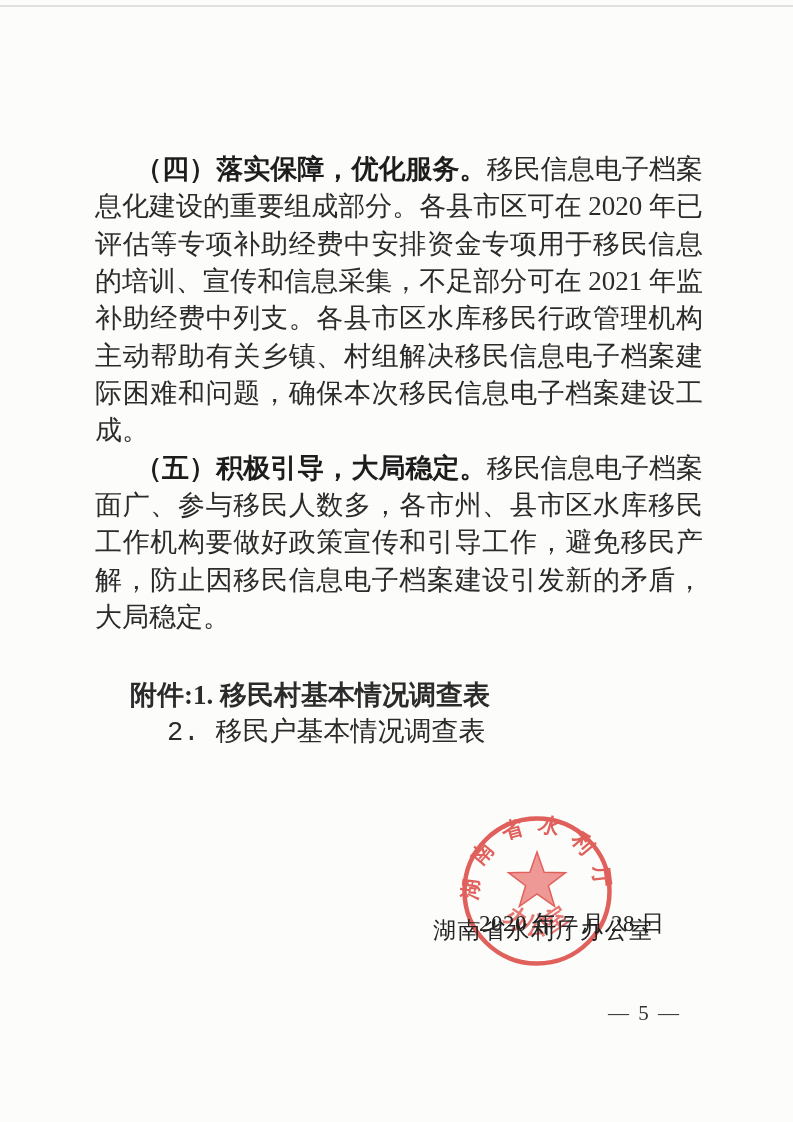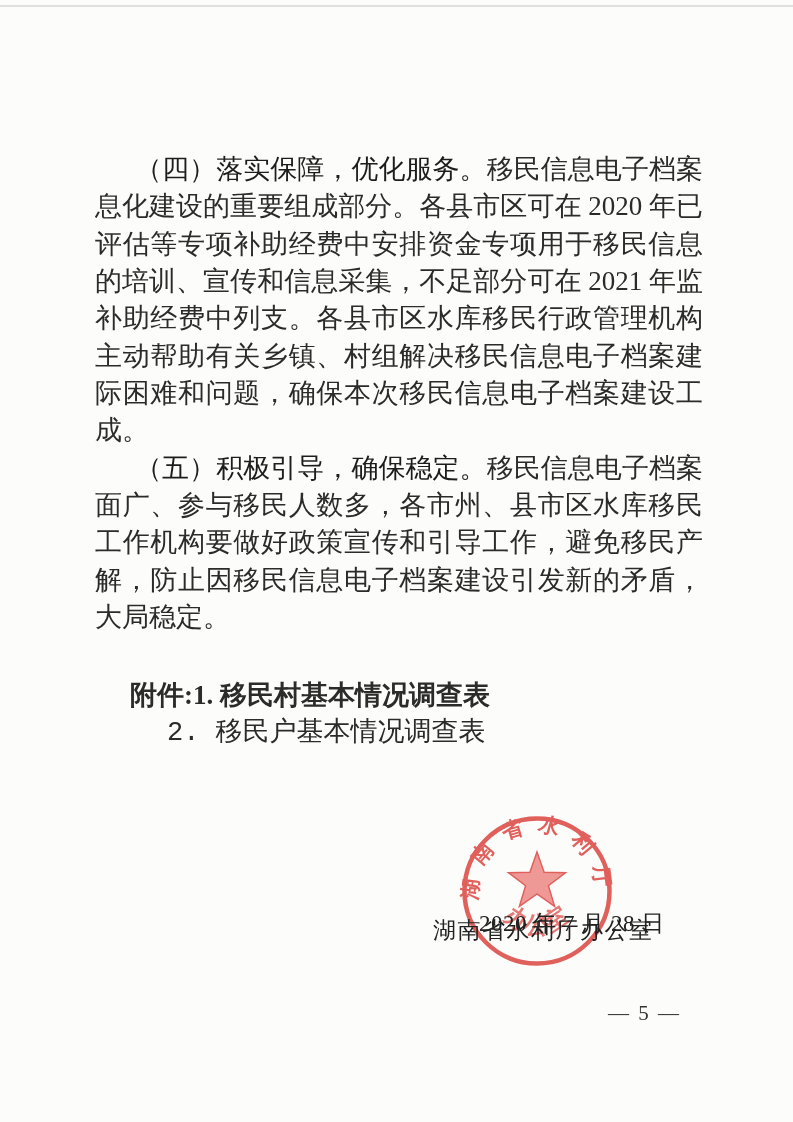--- a/index.html
+++ b/index.html
@@ -25,21 +25,21 @@
     position:absolute;left:95px;top:151px;width:608px;
     font-size:27px;color:var(--ink);
   }
   .line{
     height:37.35px;line-height:37.35px;
     text-align:justify;text-align-last:justify;
     overflow:hidden;
   }
   .line.first{padding-left:40px;}
   .line.last{text-align-last:left;}
-  .bold{font-weight:400;color:var(--ink-bold);}
+  .bold{font-weight:700;color:var(--ink-bold);}
 
   
   .attachments{
     position:absolute;left:95px;top:676px;
     font-size:27px;color:var(--ink);
   }
   .attach-line{height:38px;line-height:38px;}
   .attach-line.l1{padding-left:35px;font-weight:bold;}
   .attach-line.l2{padding-left:72px;font-family:Liberation Mono, monospace;}
 
@@ -80,21 +80,21 @@
 
   <div class="body-text">
     <div class="line first"><span class="bold">（四）落实保障，优化服务。</span><span>移民信息电子档案建设是移民信</span></div>
     <div class="line">息化建设的重要组成部分。各县市区可在 2020 年已下达的监测</div>
     <div class="line">评估等专项补助经费中安排资金专项用于移民信息电子档案建设</div>
     <div class="line">的培训、宣传和信息采集，不足部分可在 2021 年监测评估等专项</div>
     <div class="line">补助经费中列支。各县市区水库移民行政管理机构和工作机构要</div>
     <div class="line">主动帮助有关乡镇、村组解决移民信息电子档案建设工作中的实</div>
     <div class="line">际困难和问题，确保本次移民信息电子档案建设工作优质高效完</div>
     <div class="line last">成。</div>
-    <div class="line first"><span class="bold">（五）积极引导，确保稳定。</span><span>移民信息电子档案建设工作涉及</span></div>
+    <div class="line first"><span class="bold">（五）积极引导，大局稳定。</span><span>移民信息电子档案建设工作涉及</span></div>
     <div class="line">面广、参与移民人数多，各市州、县市区水库移民行政管理机构和</div>
     <div class="line">工作机构要做好政策宣传和引导工作，避免移民产生不必要的误</div>
     <div class="line">解，防止因移民信息电子档案建设引发新的矛盾，确保移民区社会</div>
     <div class="line last">大局稳定。</div>
   </div>
 
   <div class="attachments">
     <div class="attach-line l1">附件:1. 移民村基本情况调查表</div>
     <div class="attach-line l2">2. 移民户基本情况调查表</div>
   </div>

